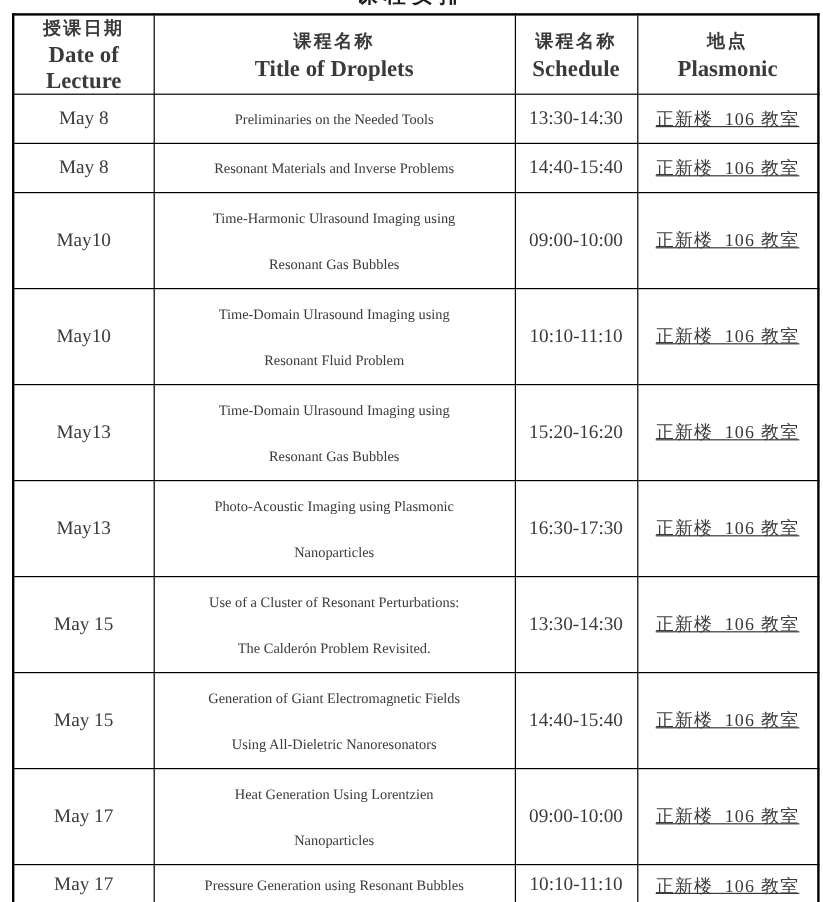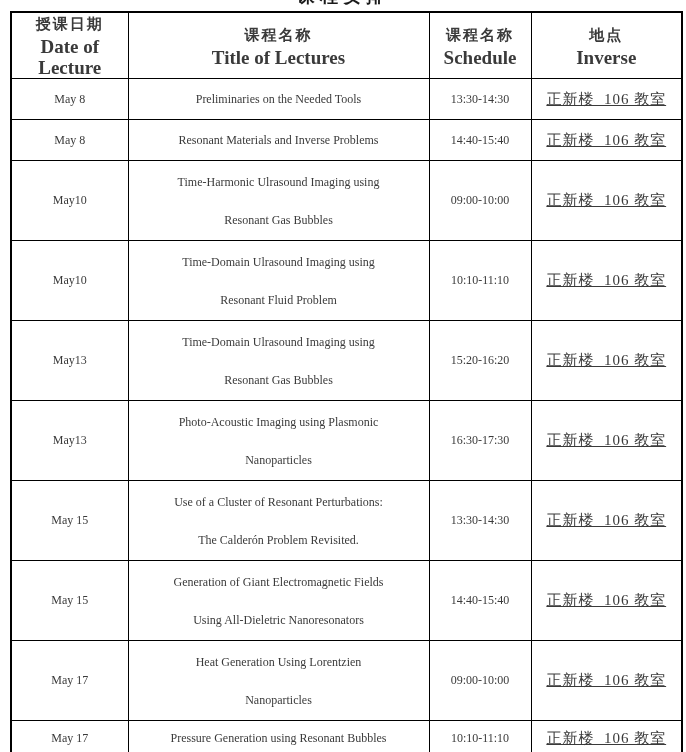--- a/index.html
+++ b/index.html
@@ -56,21 +56,21 @@
   .h-zh {
     font-size: 15px;
     line-height: 23px;
     letter-spacing: 2px;
   }
   .h-en {
     font-size: 19px;
     line-height: 21px;
   }
   .c-date, .c-time {
-    font-size: 12px;
+    font-size: 16px;
   }
   .c-title .title-line {
     font-size: 12px;
     line-height: 38px;
   }
   tr.lines-1 .c-title .title-line,
   tr.last-row .c-title .title-line {
     line-height: normal;
   }
   .c-loc {
@@ -97,29 +97,29 @@
       <col style="width:151px">
     </colgroup>
     <thead>
       <tr>
         <th>
           <div class="h-zh">授课日期</div>
           <div class="h-en">Date of Lecture</div>
         </th>
         <th>
           <div class="h-zh">课程名称</div>
-          <div class="h-en">Title of Lectures</div>
+          <div class="h-en">Title of Droplets</div>
         </th>
         <th>
           <div class="h-zh">课程名称</div>
           <div class="h-en">Schedule</div>
         </th>
         <th>
           <div class="h-zh">地点</div>
-          <div class="h-en">Inverse</div>
+          <div class="h-en">Plasmonic</div>
         </th>
       </tr>
     </thead>
     <tbody id="schedule-body">
         <tr class="lines-1">
     <td class="c-date">May 8</td>
     <td class="c-title">
             <div class="title-lines">
               <div class="title-line">Preliminaries on the Needed Tools</div>
             </div>

